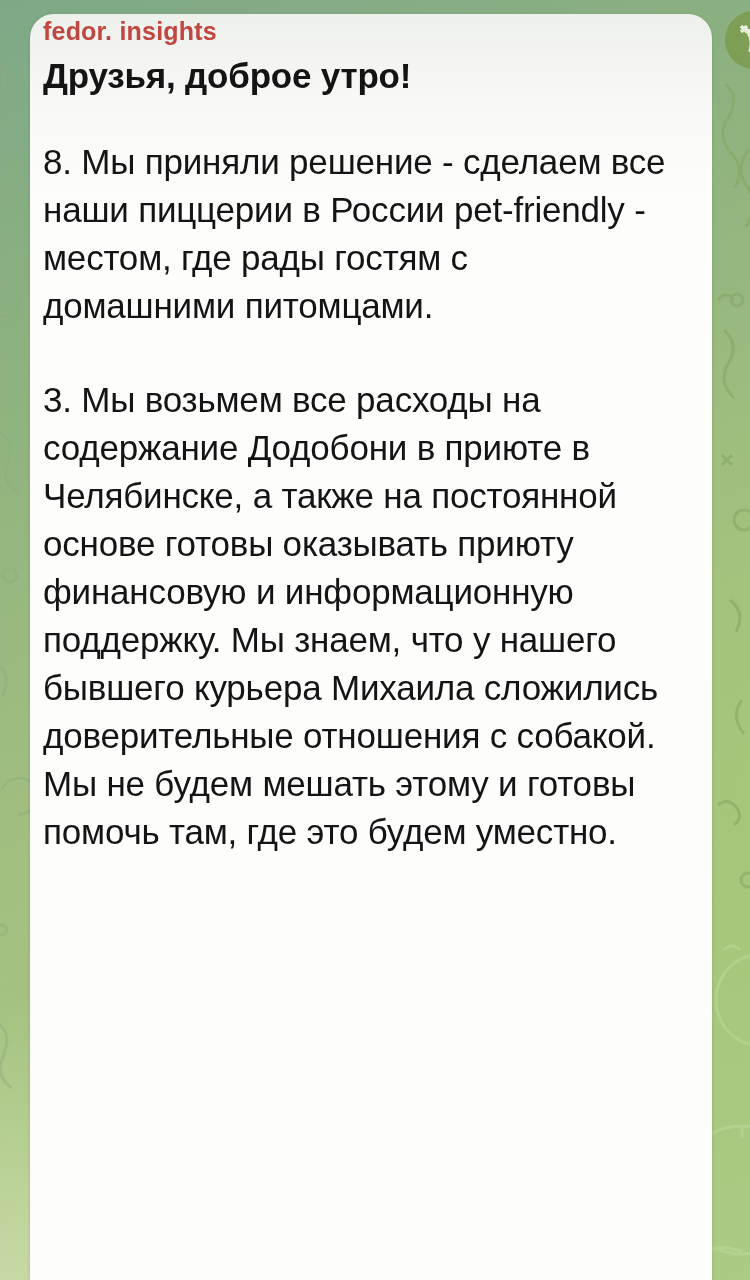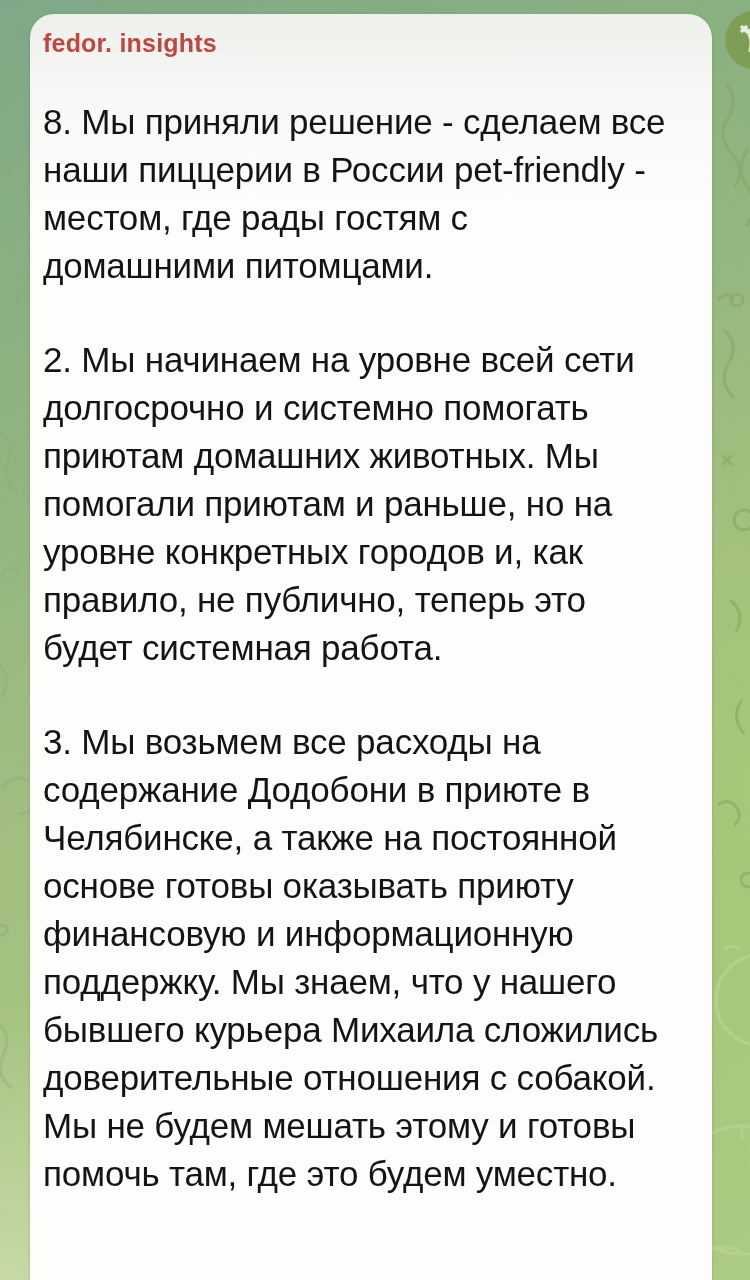--- a/index.html
+++ b/index.html
@@ -33,21 +33,21 @@
   .bubble {
     position: absolute;
     left: 30px;
     top: 14px;
     width: 682px;
     height: 1266px;
     border-radius: 24px 24px 0 0;
     background: linear-gradient(180deg, #eef0ec 0%, #f8f9f6 90px, #fdfdfc 190px, #fdfdfc 100%);
     box-shadow: 0 1px 3px rgba(60, 80, 50, 0.25);
     box-sizing: border-box;
-    padding: 12px 20px 0 13px;
+    padding: 0 20px 0 13px;
   }
 
   .channel-name {
     font-size: 25px;
     line-height: 34px;
     font-weight: bold;
     color: #c0463f;
     letter-spacing: 0.2px;
   }
 
@@ -120,33 +120,27 @@
     <g>
       <circle cx="754" cy="40" r="29" fill="#7d9e54"></circle>
       <path d="M741 26 l 6 6 m -6 0 l 6 -6 M750 52 q 4 -14 -4 -22 q 12 4 16 -6" fill="none" stroke="#f3f6e9" stroke-width="3.5" opacity="0.9"></path>
     </g>
   </svg>
 </div>
 
 <div class="bubble">
   <div class="channel-name">fedor. insights</div>
 
+  <p class="msg-title">Друзья, доброе утро!</p>
 
   <p class="msg-par first">8. Мы приняли решение - сделаем все
 наши пиццерии в России pet-friendly -
 местом, где рады гостям с
 домашними питомцами.</p>
 
-  <p class="msg-par">2. Мы начинаем на уровне всей сети
-долгосрочно и системно помогать
-приютам домашних животных. Мы
-помогали приютам и раньше, но на
-уровне конкретных городов и, как
-правило, не публично, теперь это
-будет системная работа.</p>
 
   <p class="msg-par">3. Мы возьмем все расходы на
 содержание Додобони в приюте в
 Челябинске, а также на постоянной
 основе готовы оказывать приюту
 финансовую и информационную
 поддержку. Мы знаем, что у нашего
 бывшего курьера Михаила сложились
 доверительные отношения с собакой.
 Мы не будем мешать этому и готовы

